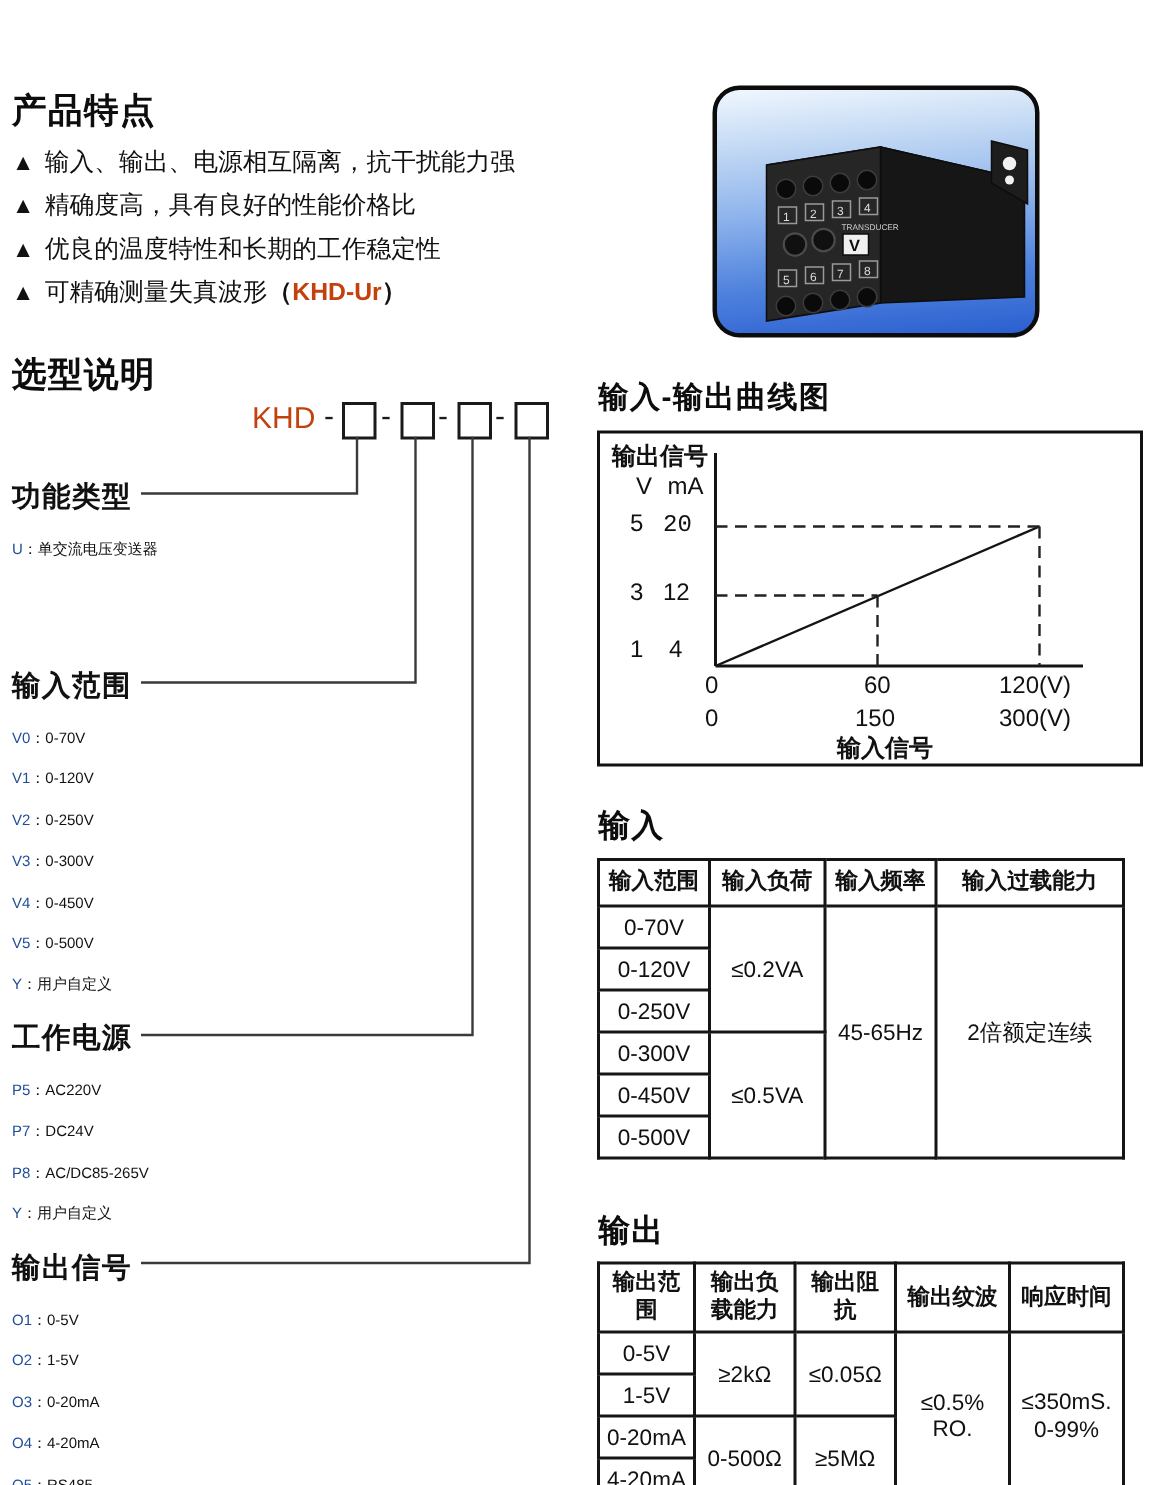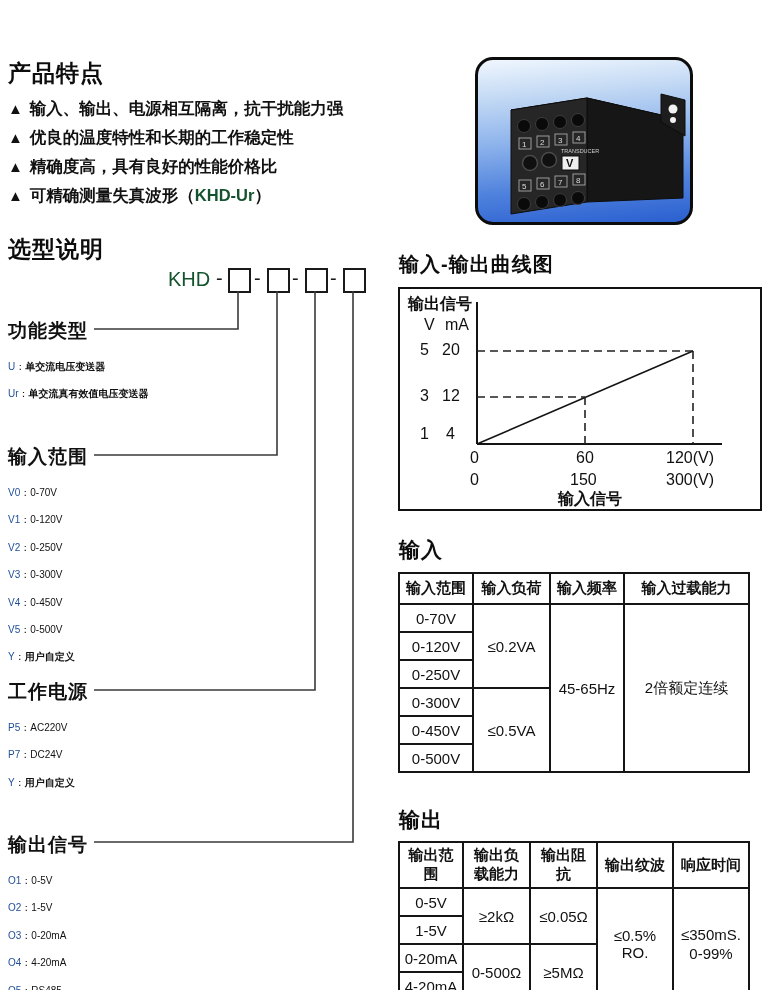--- a/index.html
+++ b/index.html
@@ -6,35 +6,35 @@
   .page{position:relative;width:767px;height:990px;background:#ffffff;overflow:hidden;
         font-family:"Liberation Sans","DejaVu Sans",sans-serif;color:#111;margin-top:44px;}
   .abs{position:absolute;}
   .section-title{font-size:23px;font-weight:700;color:#0d0d0d;letter-spacing:1px;}
   .sub-title{font-size:21px;font-weight:700;color:#0d0d0d;letter-spacing:1px;text-align:center;}
 
   
   .feature-list{list-style:none;margin:0;padding:0;}
   .feature-list li{height:29px;line-height:29px;font-size:16.5px;font-weight:700;white-space:nowrap;}
   .tri{font-size:15px;margin-right:7px;}
-  .blue{color:#14532d;}
+  .blue{color:#c2410c;}
 
   
   .product-panel{width:218px;height:168px;border:3px solid #0c0c0c;border-radius:18px;box-sizing:border-box;
      background:linear-gradient(175deg,#f0f7fe 0%,#c3d9f4 22%,#8db3ec 48%,#4f82dd 75%,#2a5fd0 100%);}
 
   
   .model-text{font-size:20px;font-weight:400;}
   .mbox{width:19px;height:21px;border:2px solid #1a1a1a;box-sizing:content-box;background:#fff;}
   .mdash{font-size:20px;color:#1a1a1a;}
   .group-title{font-size:19px;font-weight:700;letter-spacing:1px;white-space:nowrap;background:#fff;display:inline-block;padding-right:6px;position:relative;z-index:2;}
   .group-list{list-style:none;margin:9px 0 0 0;padding:0;}
   .group-list li{height:27.4px;line-height:27.4px;font-size:10px;white-space:nowrap;}
   .code{color:#1f4e99;}
-  .zh{font-weight:700;}
+  .zh{font-weight:400;}
   .connectors{pointer-events:none;z-index:1;}
 
   
   .curve-box{width:364px;height:224px;border:2px solid #111;box-sizing:border-box;background:#fff;}
   .curve-box .lbl{position:absolute;font-size:16px;white-space:nowrap;}
   .curve-box .lblb{font-weight:700;}
 
   
   table.spec{border-collapse:collapse;table-layout:fixed;}
   table.spec th,table.spec td{border:2px solid #151515;text-align:center;vertical-align:middle;
@@ -50,25 +50,25 @@
 <div class="page">
 
   <div class="abs section-title" style="left:8px;top:14px;">产品特点</div>
   <ul class="abs feature-list" style="left:8px;top:50px;">
 
       <li>
         <span class="tri">▲</span><span class="zh">输入、输出、电源相互隔离，抗干扰能力强</span><span></span><span class="blue"></span><span></span>
       </li>
 
       <li>
+        <span class="tri">▲</span><span class="zh">精确度高，具有良好的性能价格比</span><span></span><span class="blue"></span><span></span>
+      </li>
+
+      <li>
         <span class="tri">▲</span><span class="zh">优良的温度特性和长期的工作稳定性</span><span></span><span class="blue"></span><span></span>
-      </li>
-
-      <li>
-        <span class="tri">▲</span><span class="zh">精确度高，具有良好的性能价格比</span><span></span><span class="blue"></span><span></span>
       </li>
 
       <li>
         <span class="tri">▲</span><span class="zh">可精确测量失真波形</span><span>（</span><span class="blue">KHD-Ur</span><span>）</span>
       </li>
     </ul>
 
   <div class="abs product-panel" style="left:475px;top:13px;">
     <svg width="212" height="162" viewBox="0 0 212 162">
 
@@ -141,21 +141,20 @@
     <polyline points="315,0 315,399 86,399" fill="none" stroke="#3a3a3a" stroke-width="1.6"></polyline>
     <polyline points="353,0 353,551 86,551" fill="none" stroke="#3a3a3a" stroke-width="1.6"></polyline>
   </svg>
 
   <div class="abs" style="left:8px;top:274px;">
     <div class="group-title">功能类型</div>
     <ul class="group-list">
 
         <li><span class="code">U</span><span>：</span><span class="zh">单交流电压变送器</span></li>
 
-        <li><span class="code">Ur</span><span>：</span><span class="zh">单交流真有效值电压变送器</span></li>
 
       </ul>
   </div>
 
   <div class="abs" style="left:8px;top:400px;">
     <div class="group-title">输入范围</div>
     <ul class="group-list">
 
         <li><span class="code">V0</span><span>：</span><span>0-70V</span></li>
 
@@ -174,20 +173,21 @@
   </div>
 
   <div class="abs" style="left:8px;top:635px;">
     <div class="group-title">工作电源</div>
     <ul class="group-list">
 
         <li><span class="code">P5</span><span>：</span><span>AC220V</span></li>
 
         <li><span class="code">P7</span><span>：</span><span>DC24V</span></li>
 
+        <li><span class="code">P8</span><span>：</span><span>AC/DC85-265V</span></li>
 
         <li><span class="code">Y</span><span>：</span><span class="zh">用户自定义</span></li>
       </ul>
   </div>
 
   <div class="abs" style="left:8px;top:788px;">
     <div class="group-title">输出信号</div>
     <ul class="group-list">
 
         <li><span class="code">O1</span><span>：</span><span>0-5V</span></li>
@@ -215,21 +215,21 @@
         <line x1="77" y1="62" x2="293" y2="62"></line>
         <line x1="293" y1="62" x2="293" y2="155"></line>
         <line x1="77" y1="108" x2="185" y2="108"></line>
         <line x1="185" y1="108" x2="185" y2="155"></line>
       </g>
     </svg>
     <span class="lbl lblb" style="left:8px;top:5px;">输出信号</span>
     <span class="lbl" style="left:24px;top:27px;">V</span>
     <span class="lbl" style="left:45px;top:27px;">mA</span>
     <span class="lbl" style="left:20px;top:52px;">5</span>
-    <span class="lbl" style="left:42px;top:52px;">20</span>
+    <span class="lbl" style="left:42px;top:52px;font-family:Liberation Mono, monospace;">20</span>
     <span class="lbl" style="left:20px;top:98px;">3</span>
     <span class="lbl" style="left:42px;top:98px;">12</span>
     <span class="lbl" style="left:20px;top:136px;">1</span>
     <span class="lbl" style="left:46px;top:136px;">4</span>
     <span class="lbl" style="left:70px;top:160px;">0</span>
     <span class="lbl" style="left:176px;top:160px;">60</span>
     <span class="lbl" style="left:266px;top:160px;">120(V)</span>
     <span class="lbl" style="left:70px;top:182px;">0</span>
     <span class="lbl" style="left:170px;top:182px;">150</span>
     <span class="lbl" style="left:266px;top:182px;text-align:right;">300(V)</span>

